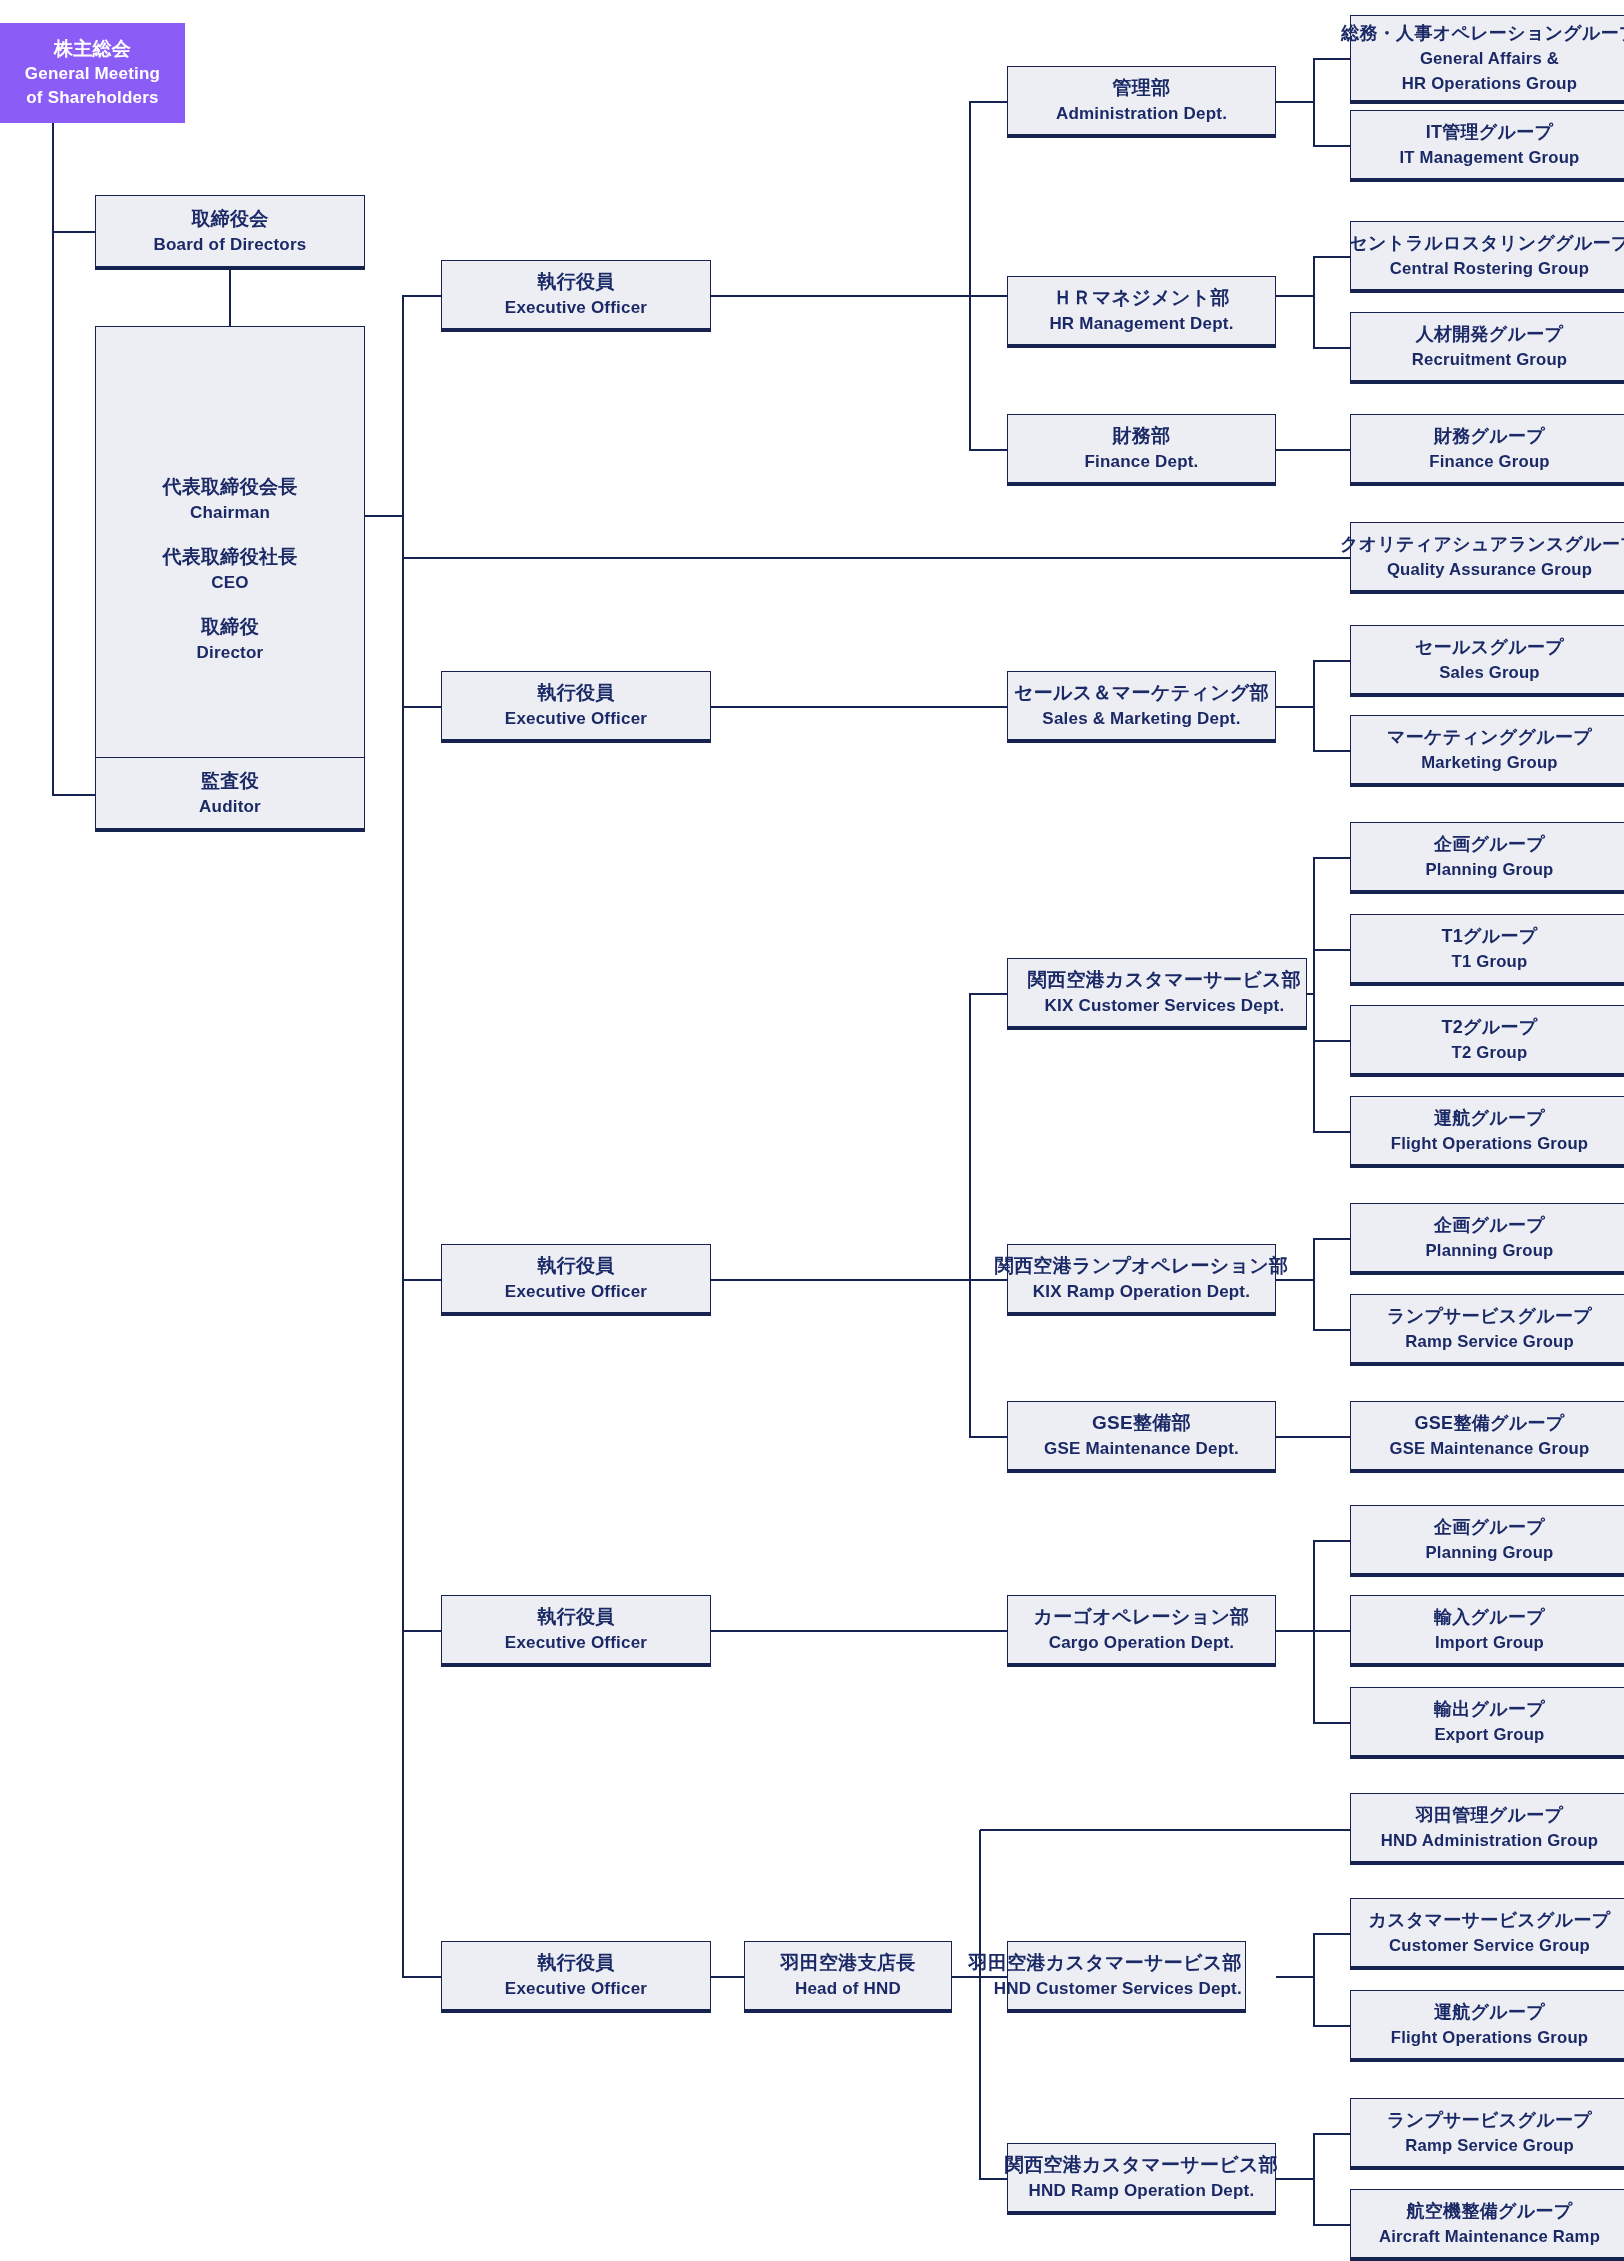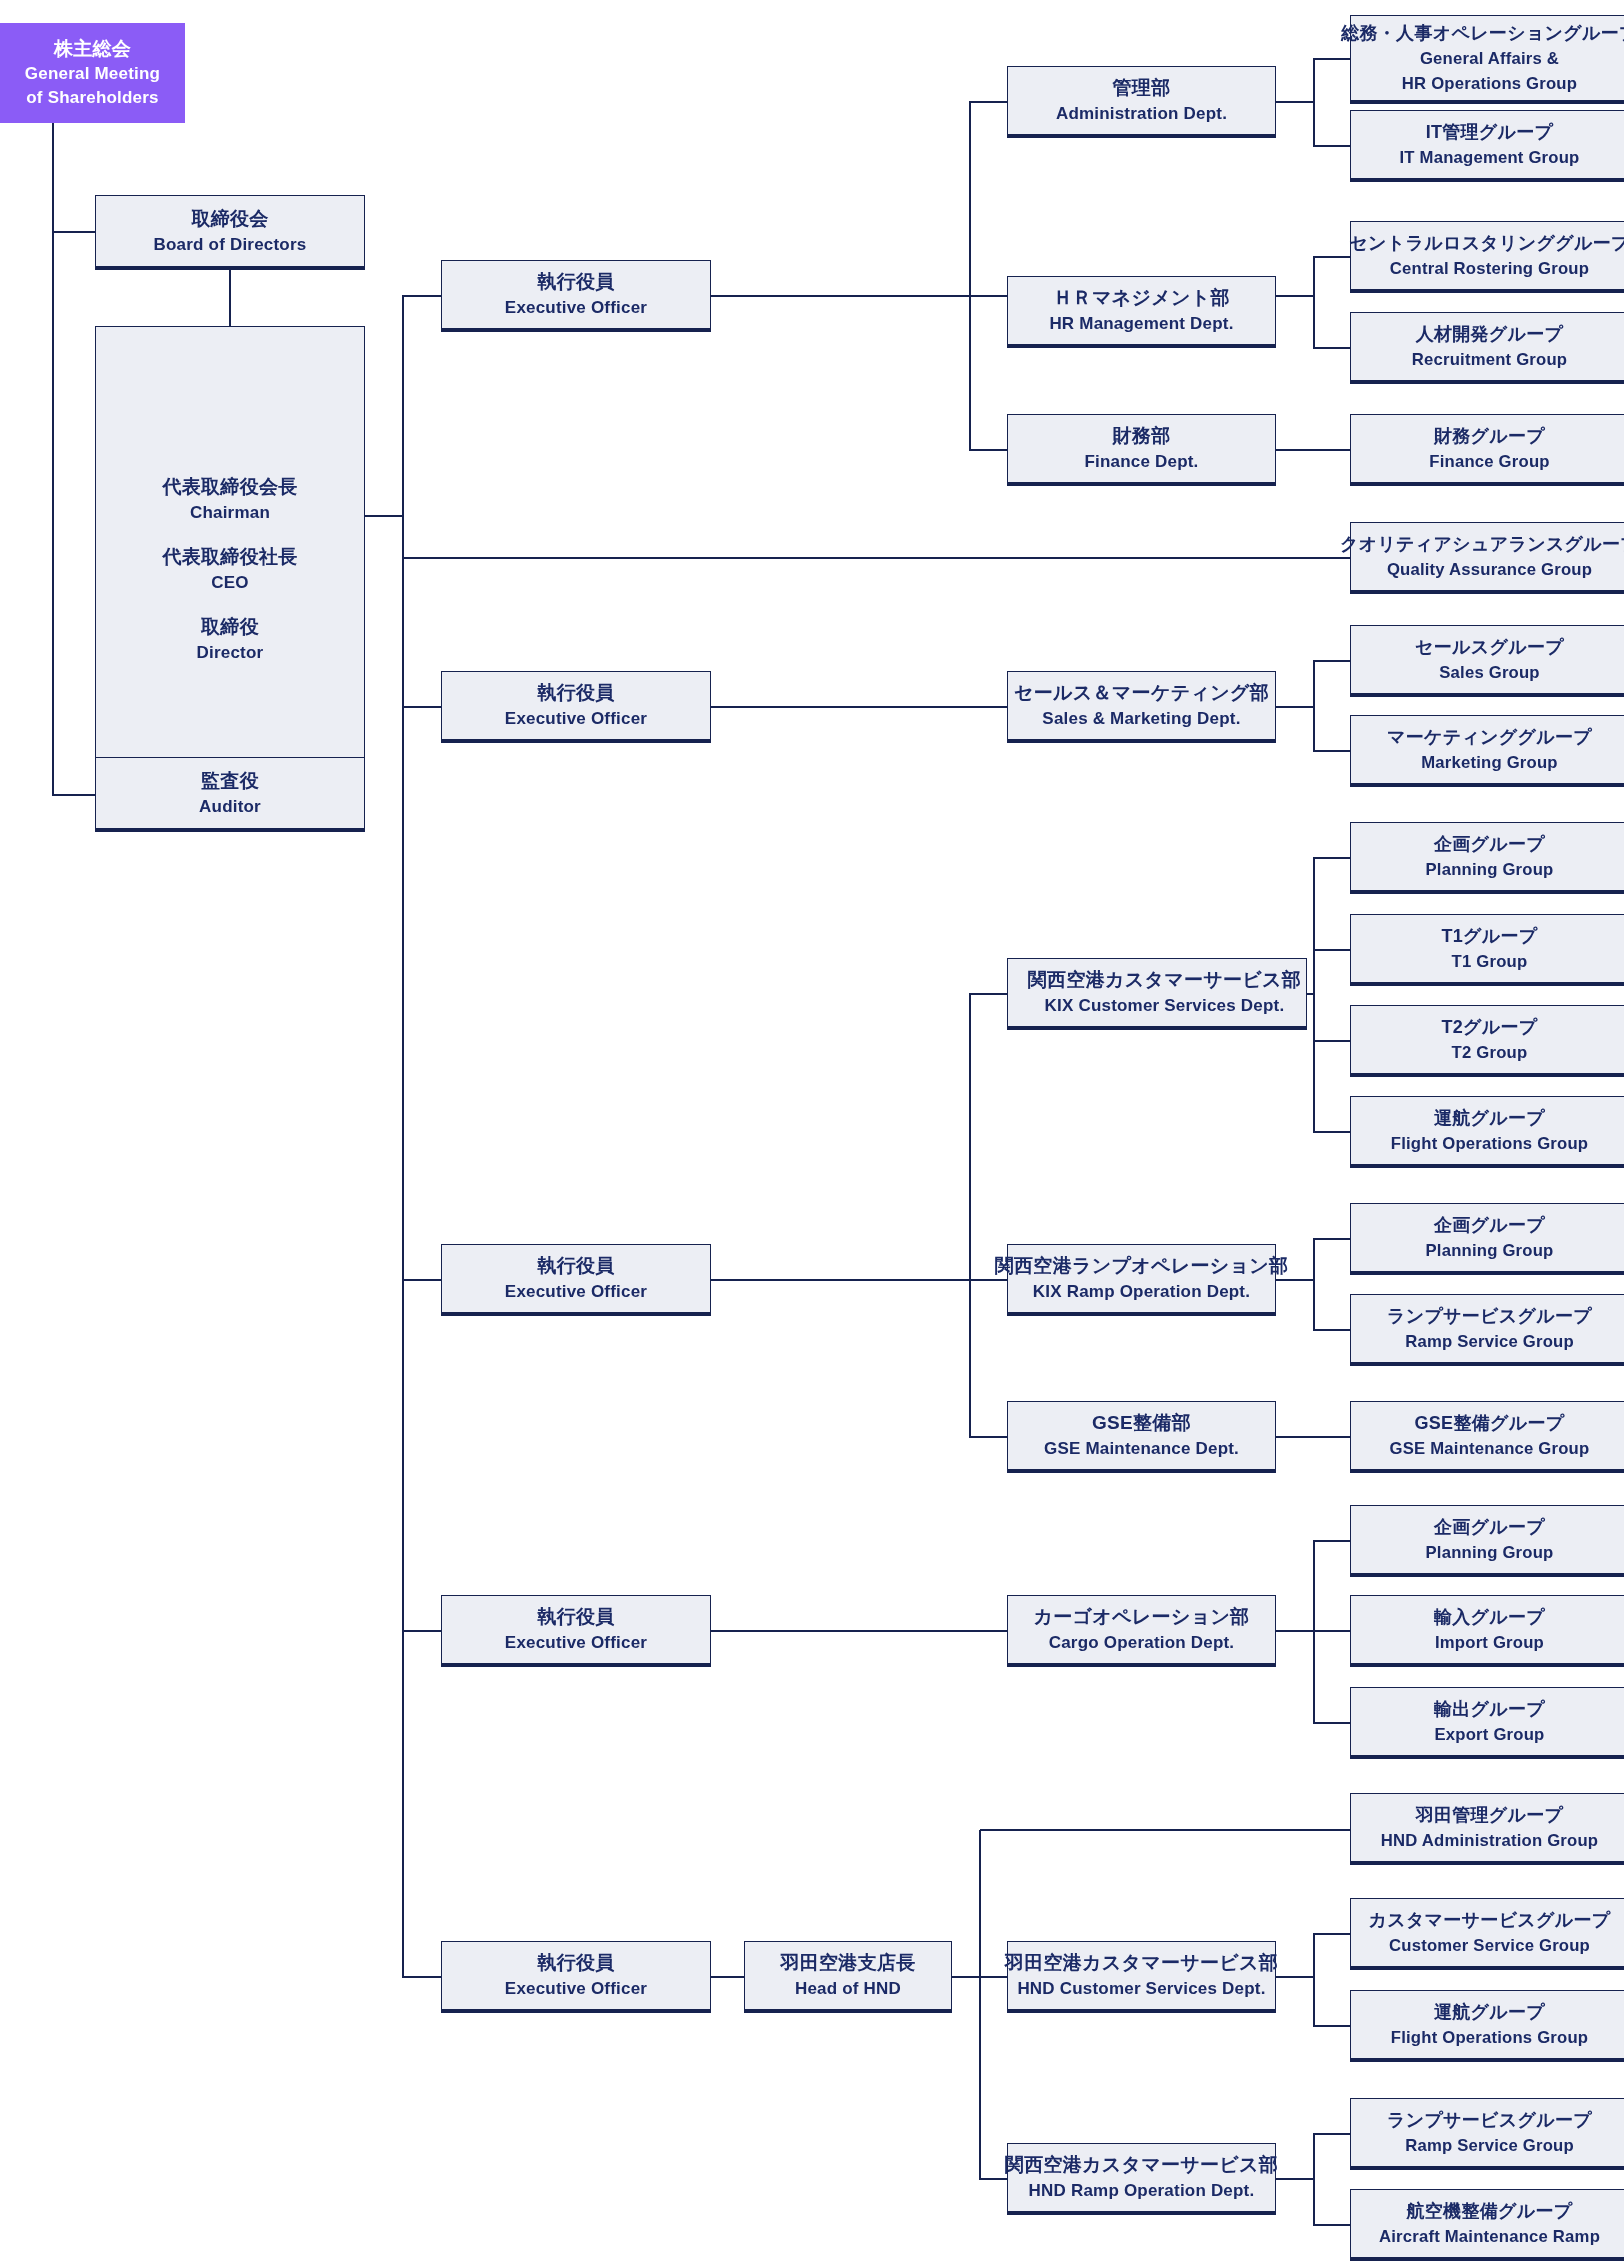--- a/index.html
+++ b/index.html
@@ -200,21 +200,21 @@
       <div class="en">KIX Ramp Operation Dept.</div>
     </div>
     <div class="node" style="left: 1007px; top: 1401px; width: 269px; height: 72px;">
       <div class="jp">GSE整備部</div>
       <div class="en">GSE Maintenance Dept.</div>
     </div>
     <div class="node" style="left: 1007px; top: 1595px; width: 269px; height: 72px;">
       <div class="jp">カーゴオペレーション部</div>
       <div class="en">Cargo Operation Dept.</div>
     </div>
-    <div class="node" style="left: 1007px; top: 1941px; width: 269px; height: 72px;">
+    <div class="node" style="left: 1007px; top: 1941px; width: 239px; height: 72px; align-items: flex-end;">
       <div class="jp">羽田空港カスタマーサービス部</div>
       <div class="en">HND Customer Services Dept.</div>
     </div>
     <div class="node" style="left: 1007px; top: 2143px; width: 269px; height: 72px;">
       <div class="jp">関西空港カスタマーサービス部</div>
       <div class="en">HND Ramp Operation Dept.</div>
     </div>
     <div class="node group" style="left: 1350px; top: 14.6px; width: 279px; height: 89px;">
       <div class="jp">総務・人事オペレーショングループ</div>
       <div class="en">General Affairs &amp;</div>

